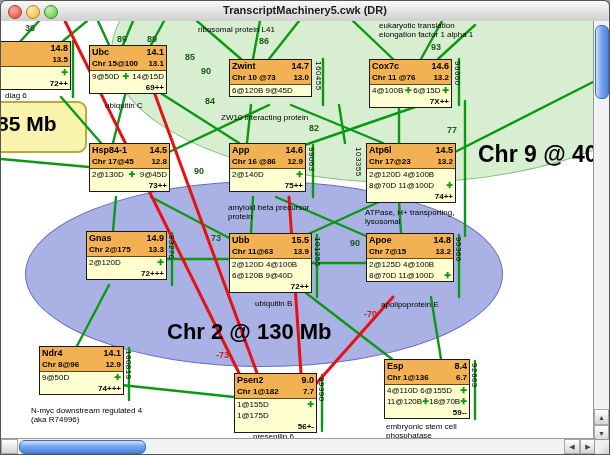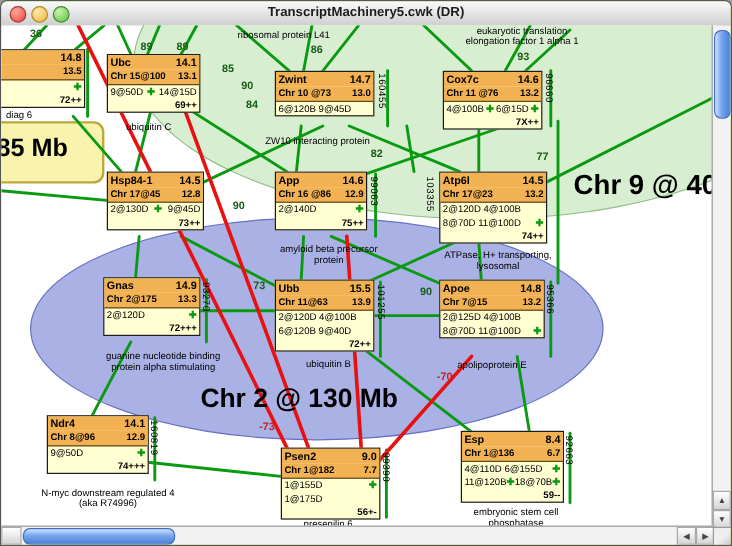--- a/index.html
+++ b/index.html
@@ -1,17 +1,17 @@
 <!DOCTYPE html>
 <html><head>
 <meta charset="utf-8">
 <style>
   html,body{margin:0;padding:0;width:610px;height:455px;overflow:hidden;
     font-family:"Liberation Sans",sans-serif;background:#9a9a9a;}
-  .window{position:absolute;inset:0;background:#bef264;border:1px solid #555;
+  .window{position:absolute;inset:0;background:#0c4a6e;border:1px solid #555;
     border-radius:6px 6px 0 0;overflow:hidden;}
   
   .titlebar{position:absolute;left:0;top:0;right:0;height:20px;
     background:linear-gradient(#fafafa,#cfcfcf);border-bottom:1px solid #8a8a8a;}
   .tbtn{position:absolute;top:4px;width:12px;height:12px;border-radius:50%;}
   .b-close{left:7px;background:radial-gradient(circle at 35% 30%,#ffa89a,#e2453a);border:1px solid #a8362c;}
   .b-min{left:25px;background:radial-gradient(circle at 35% 30%,#ffeab0,#f0b32f);border:1px solid #af851e;}
   .b-zoom{left:43px;background:radial-gradient(circle at 35% 30%,#c9f2ae,#59c23e);border:1px solid #3d8c28;}
   .wtitle{position:absolute;left:60px;right:60px;top:3px;text-align:center;
     font-size:11px;font-weight:bold;color:#1c1c1c;white-space:nowrap;}
@@ -24,21 +24,21 @@
     border:2px solid #b8a93c;border-radius:9px;}
   #edges{position:absolute;left:0;top:0;pointer-events:none;}
   
   .node{position:absolute;border:1px solid #1a1a1a;background:#ffffd2;font-size:8px;line-height:11px;color:#000;}
   .nrow{display:flex;justify-content:space-between;padding:0 2px;white-space:nowrap;overflow:hidden;}
   .nrow.head{background:#f2b152;font-weight:bold;font-size:9px;line-height:12px;}
   .nrow.head2{background:#f2b152;font-weight:bold;font-size:8px;line-height:12px;border-bottom:1px solid #5a4a20;}
   .nrow.corr{justify-content:flex-end;font-weight:bold;}
   .plus-icon{color:#0a9a12;font-weight:bold;}
   .vid{position:absolute;writing-mode:vertical-rl;font-size:8px;color:#000;letter-spacing:0.5px;}
-  .glabel{position:absolute;font-size:8px;line-height:9px;text-align:center;color:#000;}
+  .glabel{position:absolute;font-size:8px;line-height:9px;color:#000;}
   .one{white-space:nowrap;}
   .elabel{position:absolute;font-size:9px;font-weight:bold;color:#155c15;}
   .elabel.neg{color:#c42020;}
   .big{position:absolute;font-weight:bold;color:#000;white-space:nowrap;}
   
   .vscroll{position:absolute;right:0;top:20px;width:15px;height:420px;background:#f2f2f2;border-left:1px solid #999;}
   .vthumb{position:absolute;left:1px;top:4px;width:12px;height:72px;border-radius:6px;
     background:linear-gradient(90deg,#cfe2fb,#76a5ee 45%,#4d82d8);border:1px solid #3c6ec0;}
   .hscroll{position:absolute;left:0;bottom:0;height:15px;width:595px;background:#f2f2f2;border-top:1px solid #999;}
   .hthumb{position:absolute;left:18px;top:1px;height:12px;width:125px;border-radius:6px;
@@ -119,34 +119,33 @@
       </svg>
 
     <div class="glabel one" style="left:197px;top:4px">ribosomal protein L41</div>
     <div class="glabel" style="left:378px;top:0;width:112px">eukaryotic translation elongation factor 1 alpha 1</div>
 
     <div class="glabel one" style="left:4px;top:70px">diag 6</div>
     <div class="glabel one" style="left:104px;top:80px">ubiquitin C</div>
     <div class="glabel one" style="left:220px;top:92px">ZW10 interacting protein</div>
     <div class="glabel" style="left:364px;top:187px;width:100px">ATPase, H+ transporting, lysosomal</div>
     <div class="glabel" style="left:227px;top:182px;width:92px">amyloid beta precursor protein</div>
-    <div class="glabel" style="left:82px;top:271px;width:106px">guanine nucleotide binding protein alpha stimulating</div>
     <div class="glabel one" style="left:254px;top:278px">ubiquitin B</div>
     <div class="glabel one" style="left:380px;top:279px">apolipoprotein E</div>
     <div class="glabel" style="left:30px;top:385px;width:118px">N-myc downstream regulated 4 (aka R74996)</div>
     <div class="glabel one" style="left:252px;top:411px">presenilin 6</div>
     <div class="glabel" style="left:385px;top:401px;width:88px">embryonic stem cell phosphatase</div>
 
     <div class="elabel" style="left:24px;top:2px">36</div>
     <div class="elabel" style="left:116px;top:13px">89</div>
     <div class="elabel" style="left:146px;top:13px">89</div>
     <div class="elabel" style="left:184px;top:31px">85</div>
     <div class="elabel" style="left:258px;top:15px">86</div>
     <div class="elabel" style="left:200px;top:45px">90</div>
-    <div class="elabel" style="left:204px;top:61px">84</div>
+    <div class="elabel" style="left:204px;top:75px">84</div>
     <div class="elabel" style="left:430px;top:21px">93</div>
     <div class="elabel" style="left:422px;top:44px">93</div>
     <div class="elabel" style="left:446px;top:104px">77</div>
     <div class="elabel" style="left:308px;top:102px">82</div>
     <div class="elabel" style="left:193px;top:145px">90</div>
     <div class="elabel" style="left:210px;top:212px">73</div>
     <div class="elabel" style="left:349px;top:217px">90</div>
     <div class="elabel neg" style="left:363px;top:288px">-70</div>
     <div class="elabel neg" style="left:215px;top:329px">-73</div>
 

